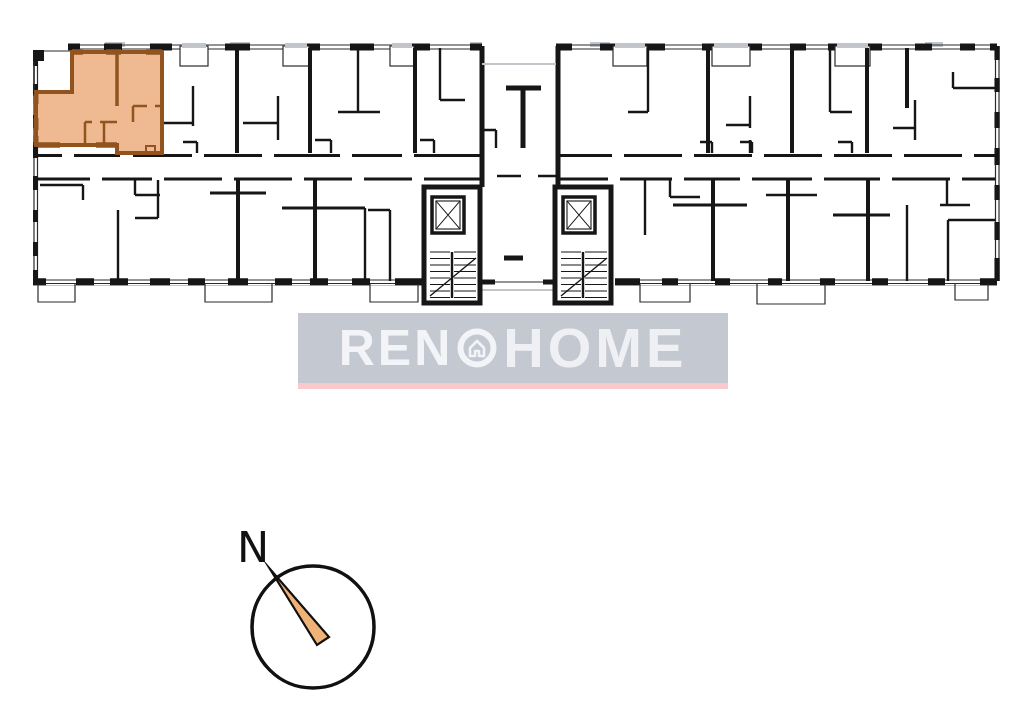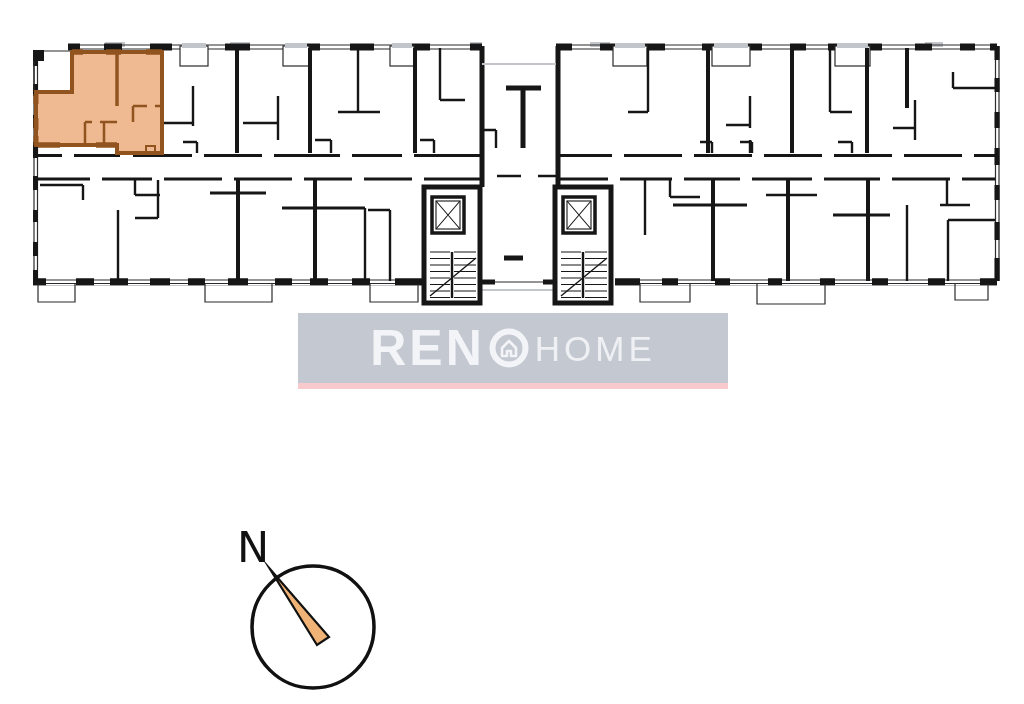--- a/index.html
+++ b/index.html
@@ -16,21 +16,21 @@
   .grayline{stroke:var(--plan-gray);fill:none;stroke-width:1.2;}
   .grayf{fill:var(--plan-gray);stroke:none;}
   .whitef{fill:#fff;stroke:var(--plan-thin);stroke-width:1.2;}
   .unitfill{fill:var(--highlight-fill);stroke:var(--highlight-stroke);stroke-width:4;stroke-linejoin:miter;cursor:pointer;}
   .uw{stroke:var(--highlight-stroke);fill:none;stroke-linecap:butt;}
   
   .watermark{position:absolute;left:298px;top:313px;width:430px;height:70px;
              background:var(--wm-bg);display:flex;align-items:center;justify-content:center;}
   .wm-row{display:flex;align-items:center;line-height:1;}
   .wm-bold{font-weight:700;font-size:50px;letter-spacing:3px;color:var(--wm-text);}
-  .wm-light{font-weight:400;font-size:35px;letter-spacing:4px;color:var(--wm-text);opacity:.92;margin-left:2px;}
+  .wm-light{font-weight:700;font-size:56px;letter-spacing:4px;color:var(--wm-text);opacity:.92;margin-left:2px;}
   .wm-icon{margin:0 3px;display:block;}
   .wm-underline{position:absolute;left:0;top:70px;width:100%;height:6px;background:var(--wm-underline);}
   
   .compass{position:absolute;left:225px;top:515px;}
   .compass text{font-family:"DejaVu Sans","Liberation Sans",sans-serif;}
 </style>
 </head>
 <body>
 
 <div class="stage">

